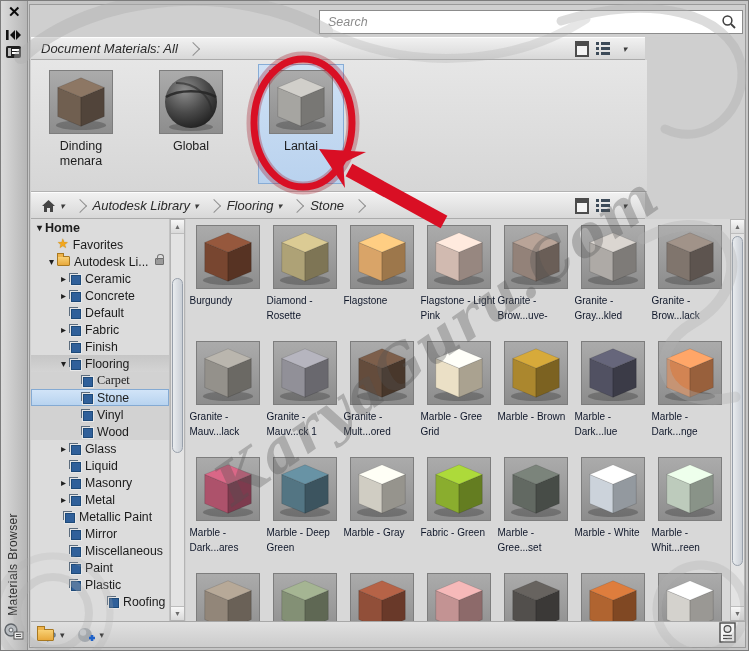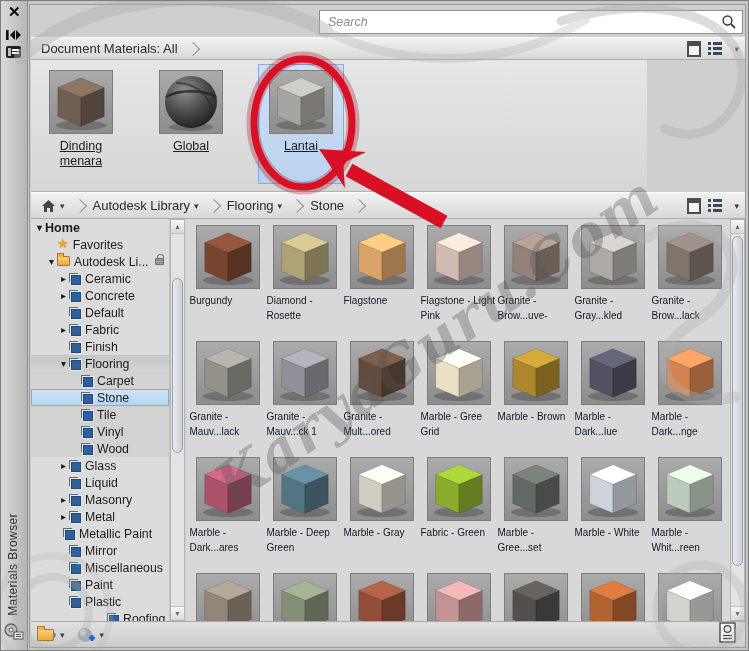--- a/index.html
+++ b/index.html
@@ -20,40 +20,40 @@
   
   .panel{position:absolute;left:28px;top:3px;width:717px;height:644px;background:#cfcfcf;
          border:1px solid #9a9a9a;z-index:1;}
   
   .searchwrap{position:absolute;left:318px;top:9px;width:424px;height:24px;z-index:5;}
   .searchwrap input{width:100%;height:100%;border:1px solid #8c8c8c;background:#fff;
                     font:12.5px "Liberation Sans",sans-serif;padding:2px 26px 2px 8px;outline:none;}
   .searchwrap input::placeholder{color:#8b8b8b;font-style:italic;}
   .search-mag{position:absolute;right:6px;top:4px;}
   
-  .crumb{position:absolute;left:30px;width:714px;display:flex;align-items:center;
+  .crumb{position:absolute;left:30px;width:614px;display:flex;align-items:center;
          background:linear-gradient(#f1f1f1,#d8d8d8);border-top:1px solid #fdfdfd;
-         border-bottom:1px solid #ababab;z-index:5;padding:0 6px 0 10px;}
+         border-bottom:1px solid #ababab;z-index:5;padding:0 18px 0 10px;font-style:italic;}
   .crumb1{top:36px;height:23px;}
   .crumb2{top:191px;height:27px;}
   .crumb-label{font-size:13px;color:#2a2a2a;white-space:nowrap;}
   .crumb-sep{width:10px;height:10px;border-top:1px solid #909090;border-right:1px solid #909090;
              transform:rotate(45deg);margin:0 8px 0 10px;flex:0 0 auto;}
   .caret{font-size:9px;color:#3c3c3c;margin-left:4px;line-height:10px;}
   .crumb-right{margin-left:auto;display:flex;align-items:center;gap:7px;}
   .icon-panel{width:14px;height:16px;border:2px solid #4c4c4c;background:#f4f4f4;position:relative;}
   .icon-panel:before{content:'';position:absolute;left:0;top:0;width:10px;height:3px;background:#4c4c4c;}
   .icon-list{width:15px;height:13px;position:relative;}
   .icon-list i{position:absolute;left:0;width:3px;height:2.6px;background:#3d4b59;
                box-shadow:5px 0 0 #3d4b59,8px 0 0 #3d4b59,11px 0 0 #3d4b59;}
   .icon-list i:nth-child(1){top:0;}.icon-list i:nth-child(2){top:5px;}.icon-list i:nth-child(3){top:10px;}
   
   .doc-area{position:absolute;left:30px;top:59px;width:616px;height:132px;
             background:linear-gradient(#e6e6e6,#d6d6d6);border-bottom:1px solid #b2b2b2;z-index:4;
-            display:flex;align-items:flex-start;padding:4px 0 0 7px;text-decoration:underline;}
+            display:flex;align-items:flex-start;padding:4px 0 0 7px;}
   .doc-tile{width:86px;margin-right:24px;display:flex;flex-direction:column;align-items:center;
             padding-top:6px;height:120px;}
   .doc-tile.selected{background:linear-gradient(#cfe1f5,#b9d2ee);box-shadow:inset 0 0 0 1px #87acd6;}
   .doc-label{margin-top:5px;font-size:12.5px;line-height:15px;text-align:center;color:#1d1d1d;}
   .thumb{width:64px;height:64px;background:linear-gradient(#ababab,#8d8d8d);
          border:1px solid #7d7d7d;display:flex;align-items:center;justify-content:center;}
   
   .tree{position:absolute;left:30px;top:218px;width:139px;height:402px;background:#dcdcdc;
         overflow:hidden;z-index:4;border-right:1px solid #c2c2c2;}
   .trow{height:17px;display:flex;align-items:center;font-size:12.3px;white-space:nowrap;
@@ -271,34 +271,29 @@
       <div class="trow" style="padding-left: 27px;">
         <span class="exp"></span>
         <span class="ic lib"></span>
         <span class="tlabel">Finish</span>
       </div>
       <div class="trow hi" style="padding-left: 27px;">
         <span class="exp">▾</span>
         <span class="ic lib"></span>
         <span class="tlabel">Flooring</span>
       </div>
-      <div class="trow grp" style="padding-left: 39px;">
+      <div class="trow grp" style="padding-left: 39px; font-family: Liberation Serif, serif;">
         <span class="exp"></span>
         <span class="ic lib"></span>
         <span class="tlabel">Carpet</span>
       </div>
       <div class="trow sel" style="padding-left: 39px;">
         <span class="exp"></span>
         <span class="ic lib"></span>
         <span class="tlabel">Stone</span>
-      </div>
-      <div class="trow grp" style="padding-left: 39px;">
-        <span class="exp"></span>
-        <span class="ic lib"></span>
-        <span class="tlabel">Tile</span>
       </div>
       <div class="trow grp" style="padding-left: 39px;">
         <span class="exp"></span>
         <span class="ic lib"></span>
         <span class="tlabel">Vinyl</span>
       </div>
       <div class="trow grp" style="padding-left: 39px;">
         <span class="exp"></span>
         <span class="ic lib"></span>
         <span class="tlabel">Wood</span>

